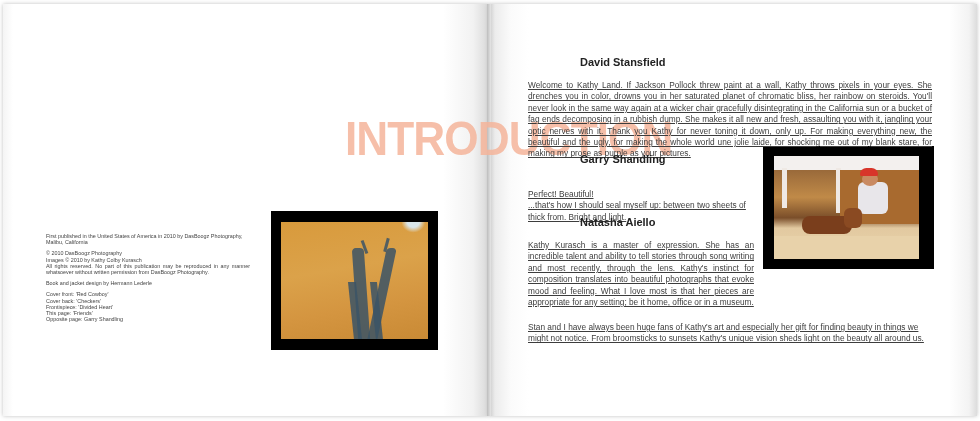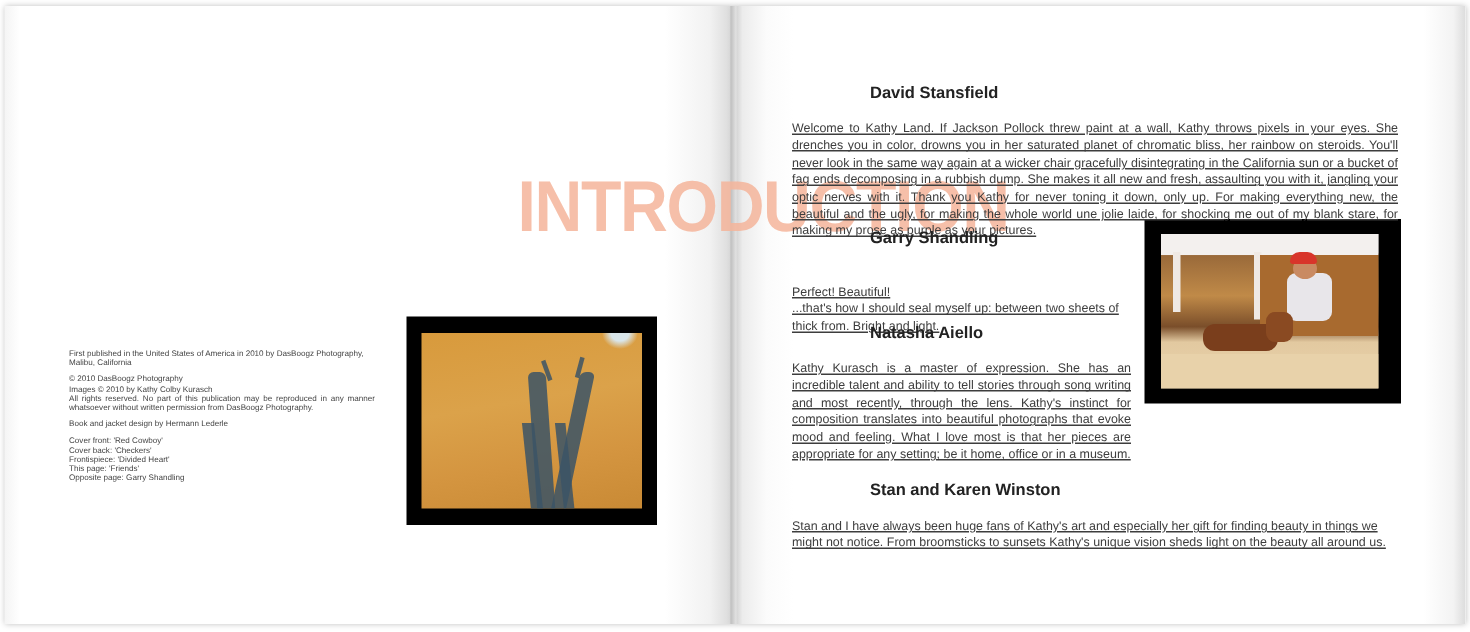--- a/index.html
+++ b/index.html
@@ -135,17 +135,16 @@
       <p style="margin-top:24px;">Perfect! Beautiful!</p>
       <p>...that's how I should seal myself up: between two sheets of thick from. Bright and light.</p>
     </div>
 
     <div class="blk narrow" style="top:160px;">
       <h3>Natasha Aiello</h3>
       <p class="justify" style="margin-top:12px;">Kathy Kurasch is a master of expression.  She has an incredible talent and ability to tell stories through song writing and most recently, through the lens.  Kathy's instinct for composition translates into beautiful photographs that evoke mood and feeling.  What I love most is that her pieces are appropriate for any setting; be it home, office or in a museum.</p>
     </div>
 
     <div class="blk wide" style="top:265px;">
-      <h3>Stan and Karen Winston</h3>
       <p style="margin-top:12px;">Stan and I have always been huge fans of Kathy's art and especially her gift for finding beauty in things we might not notice. From broomsticks to sunsets Kathy's unique vision sheds light on the beauty all around us.</p>
     </div>
   </div>
 </div>
 
 </body></html>

